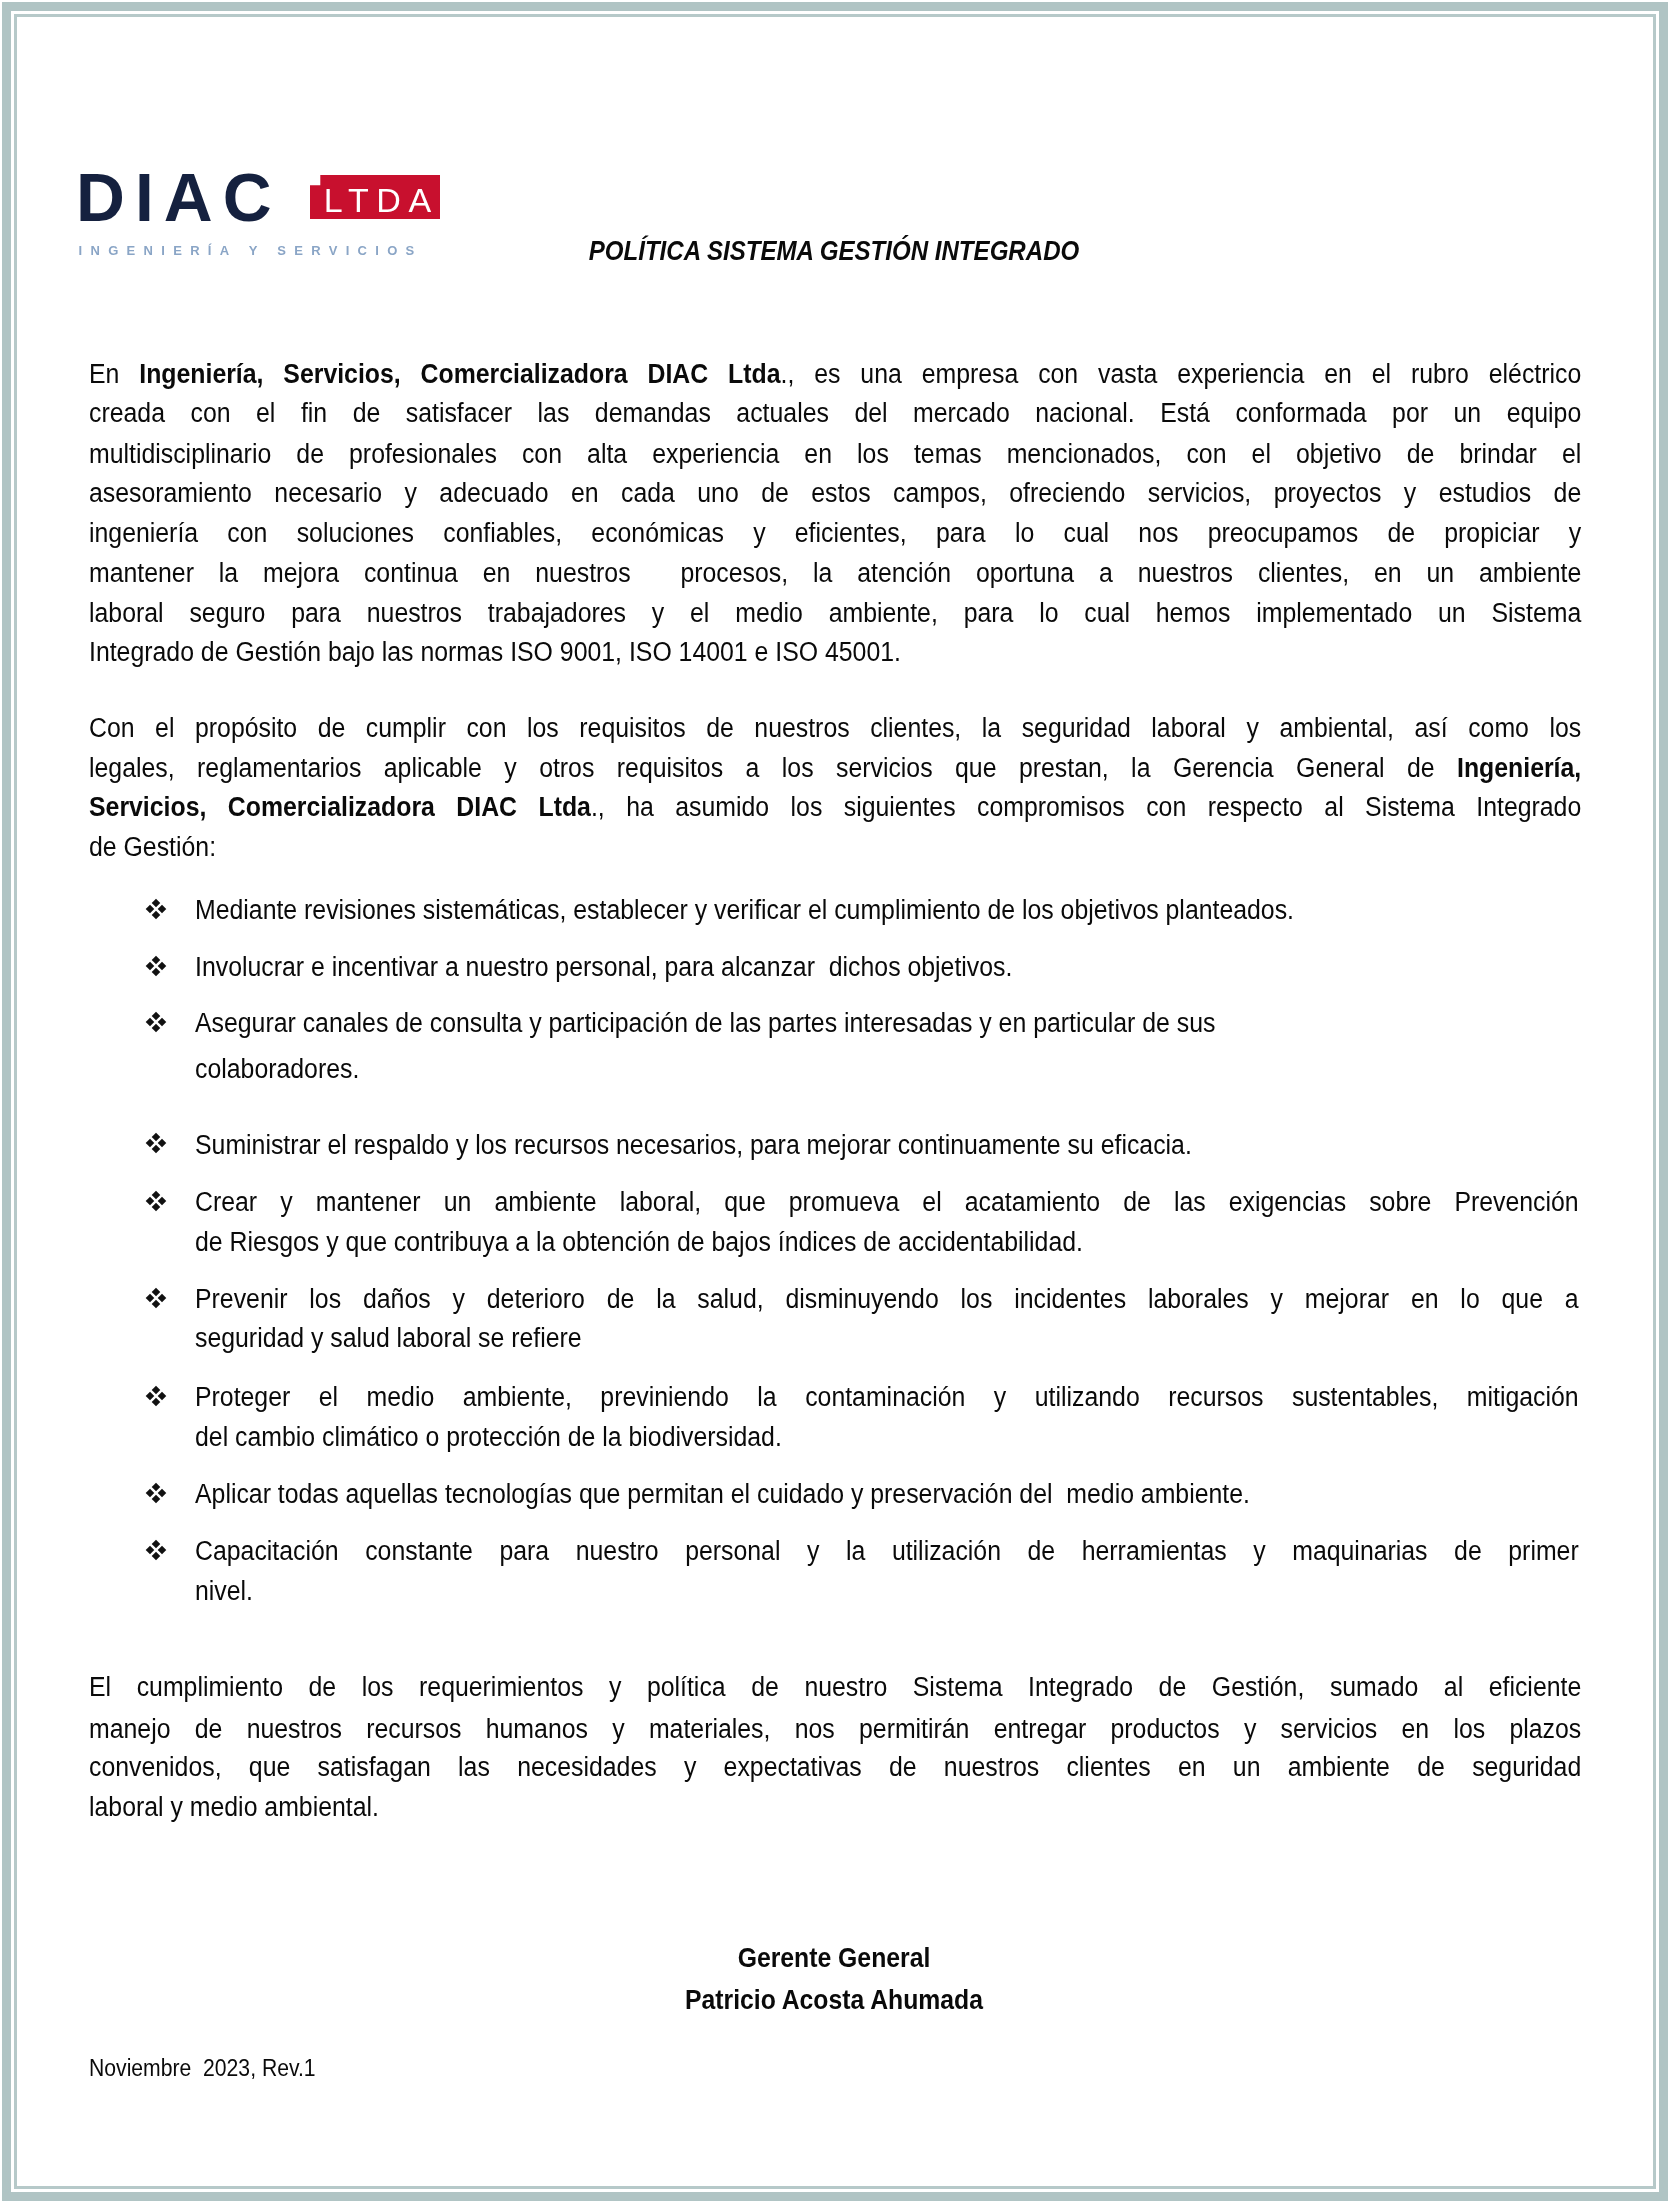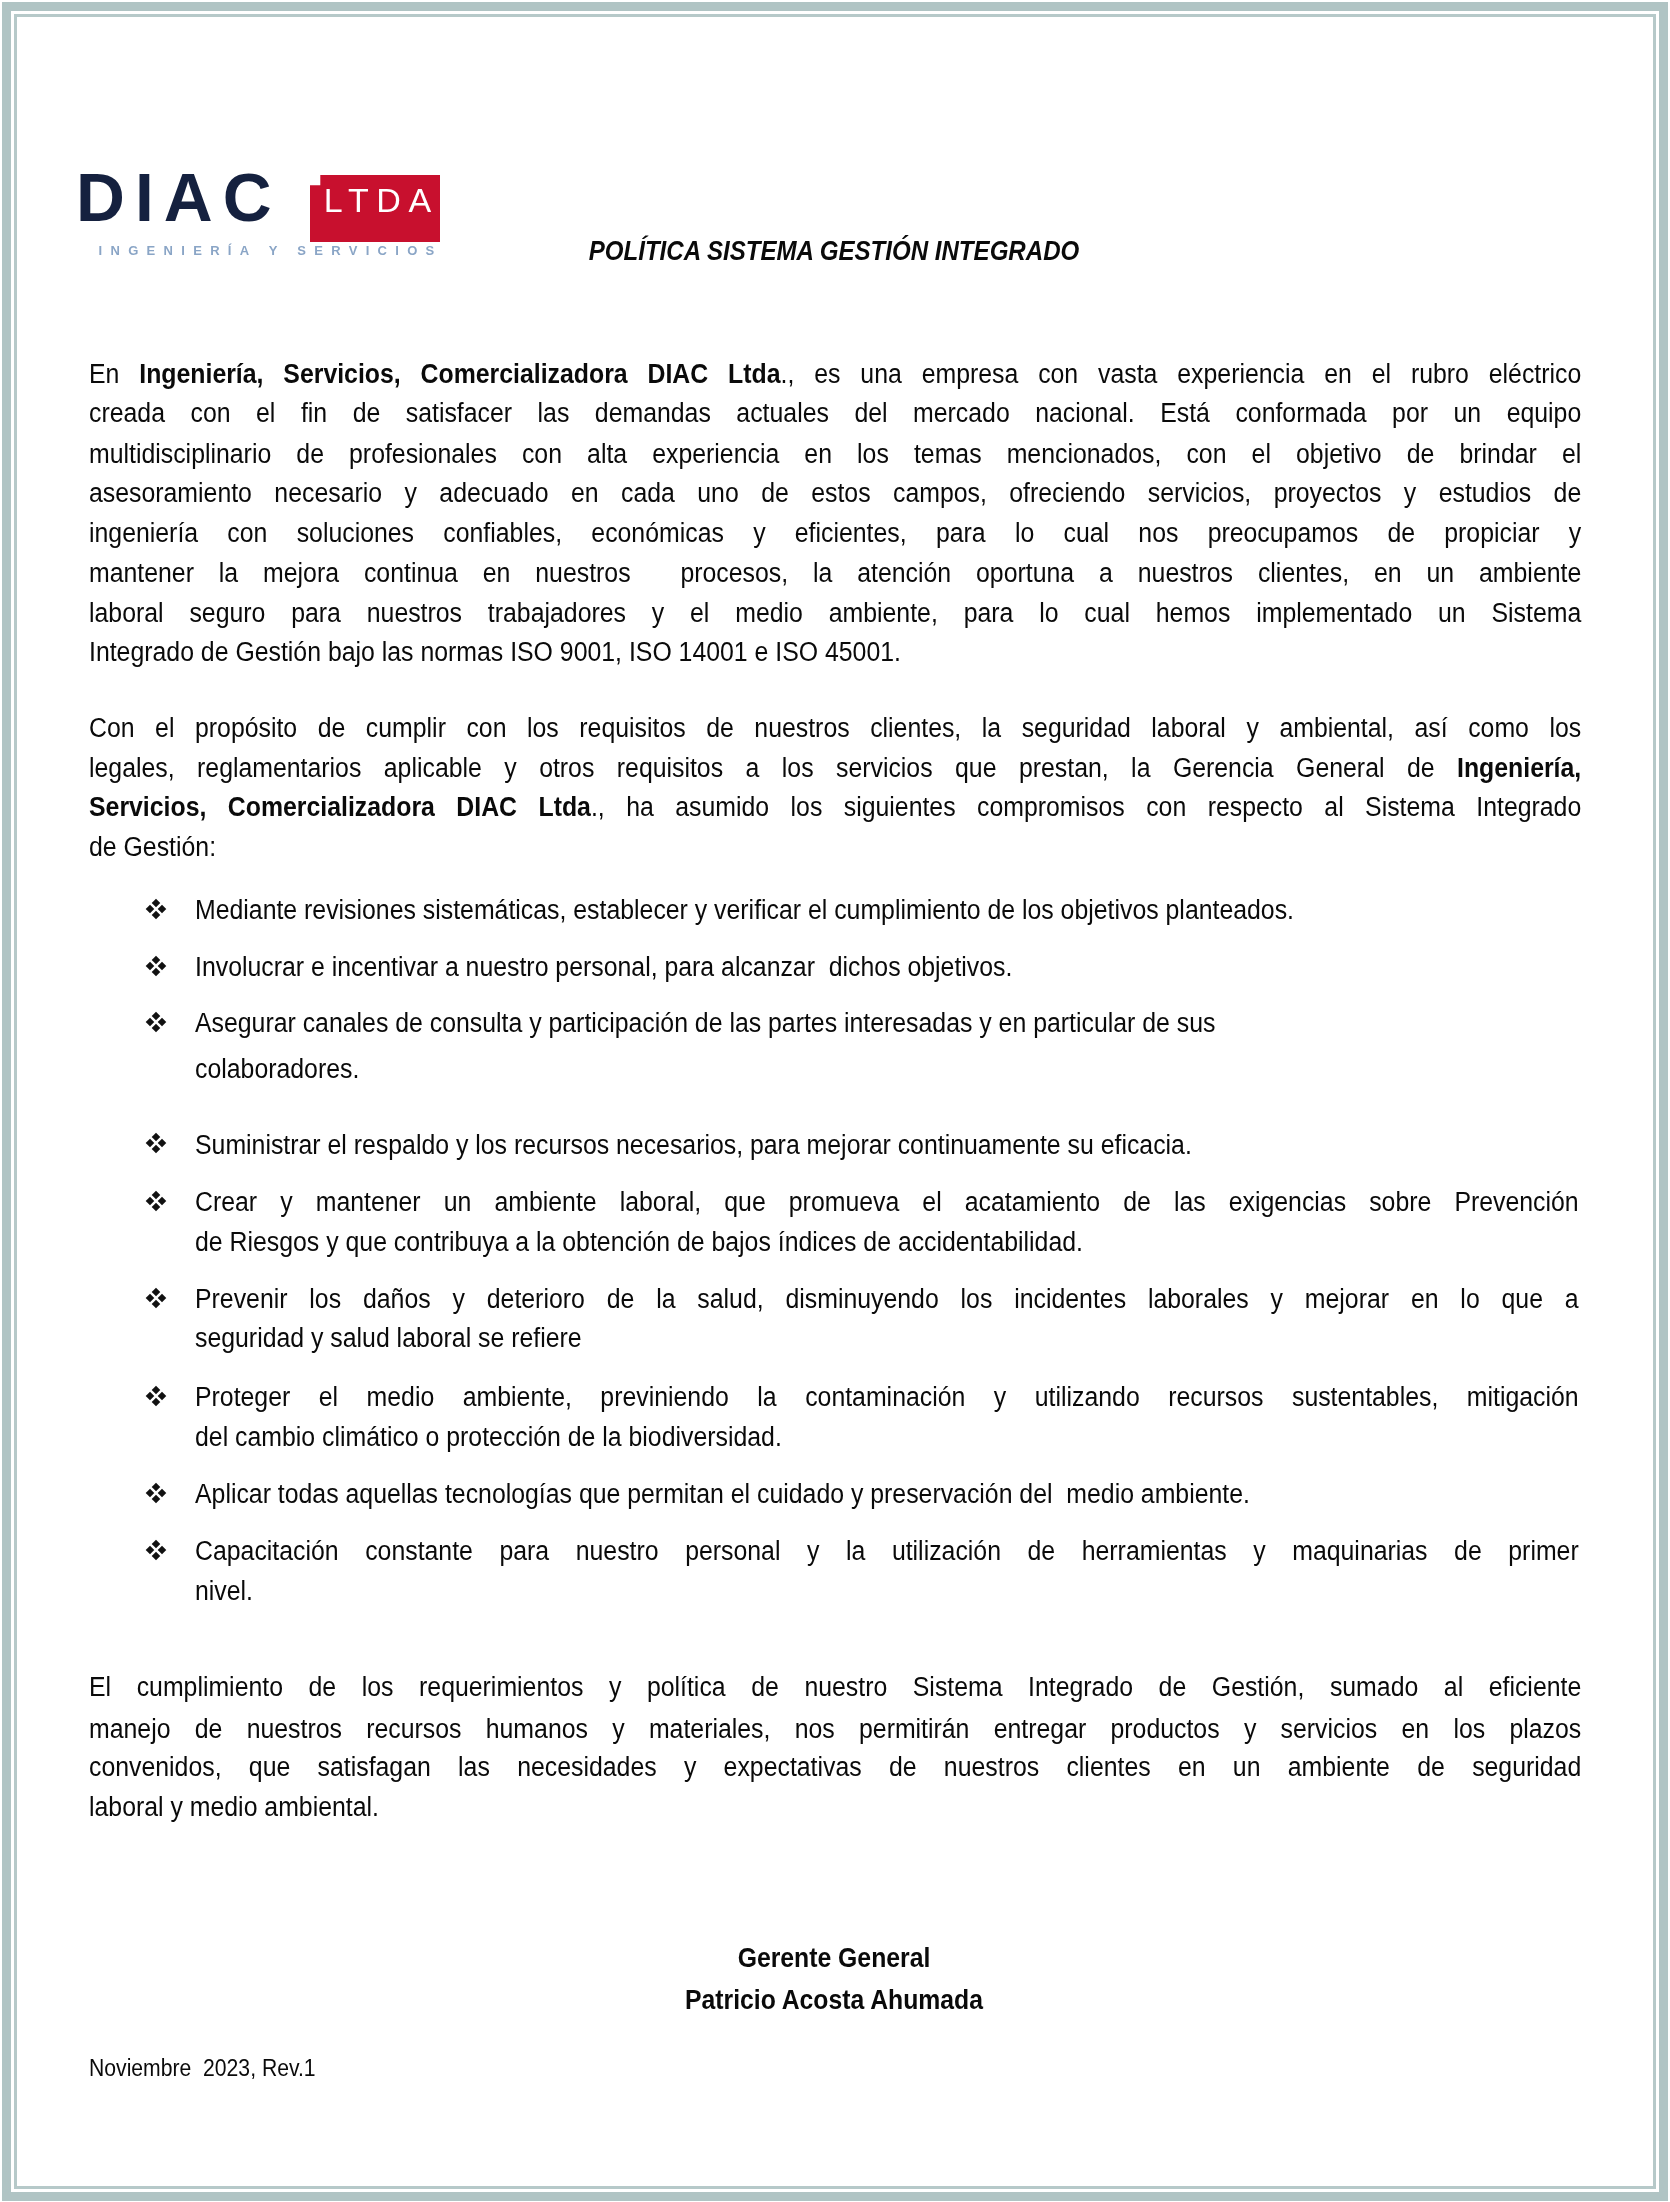--- a/index.html
+++ b/index.html
@@ -10,27 +10,27 @@
   .frame-outer { position: absolute; left: 1.7px; top: 1.7px; right: 1.7px; bottom: 1.7px;
                  border: 9.5px solid #b0c4c4; box-sizing: border-box; }
   .frame-inner { position: absolute; left: 13.8px; top: 13.8px; right: 13.8px; bottom: 13.8px;
                  border: 3.4px solid #b6c9c9; box-sizing: border-box; }
 
   
   .logo { position: absolute; left: 76px; top: 168px; width: 379px; height: 95px; }
   .logo-diac { position: absolute; left: 0; top: -5.2px; font-weight: bold; font-size: 69px;
                letter-spacing: 10.3px; color: #15213f; line-height: 69px;
                transform: scaleX(0.98); transform-origin: left top; }
-  .logo-ltda { position: absolute; left: 234px; top: 6.9px; width: 130px; height: 67px;
+  .logo-ltda { position: absolute; left: 234px; top: 6.9px; width: 130px; height: 44px;
                background: #c8102e;
                clip-path: polygon(10.3px 0, 100% 0, 100% 100%, 0 100%, 0 10.3px, 10.3px 10.3px); }
   .logo-ltda-text { position: absolute; left: 13.8px; top: 8.6px; font-size: 34px; line-height: 34px;
                     color: #ffffff; letter-spacing: 7.7px; font-weight: normal; }
   .logo-tagline { position: absolute; left: 2.6px; top: 76px; font-size: 13px; font-weight: bold;
-                  letter-spacing: 8.3px; color: #8aa5c6; line-height: 13.8px; white-space: nowrap; margin-left: 20px; }
+                  letter-spacing: 8.3px; color: #8aa5c6; line-height: 13.8px; white-space: nowrap; }
 
   
   .title { position: absolute; left: 404px; width: 860px; top: 234px; text-align: center;
            font-weight: bold; font-style: italic; font-size: 28px; line-height: 34px;
            transform: scaleX(0.86); transform-origin: center top; white-space: nowrap; }
 
   
   .tl { position: absolute; font-size: 27px; line-height: 40px; height: 40px;
         white-space: pre-wrap; transform: scaleX(0.92); transform-origin: left top; }
   .tl.body { left: 89px; width: 1622px; }

